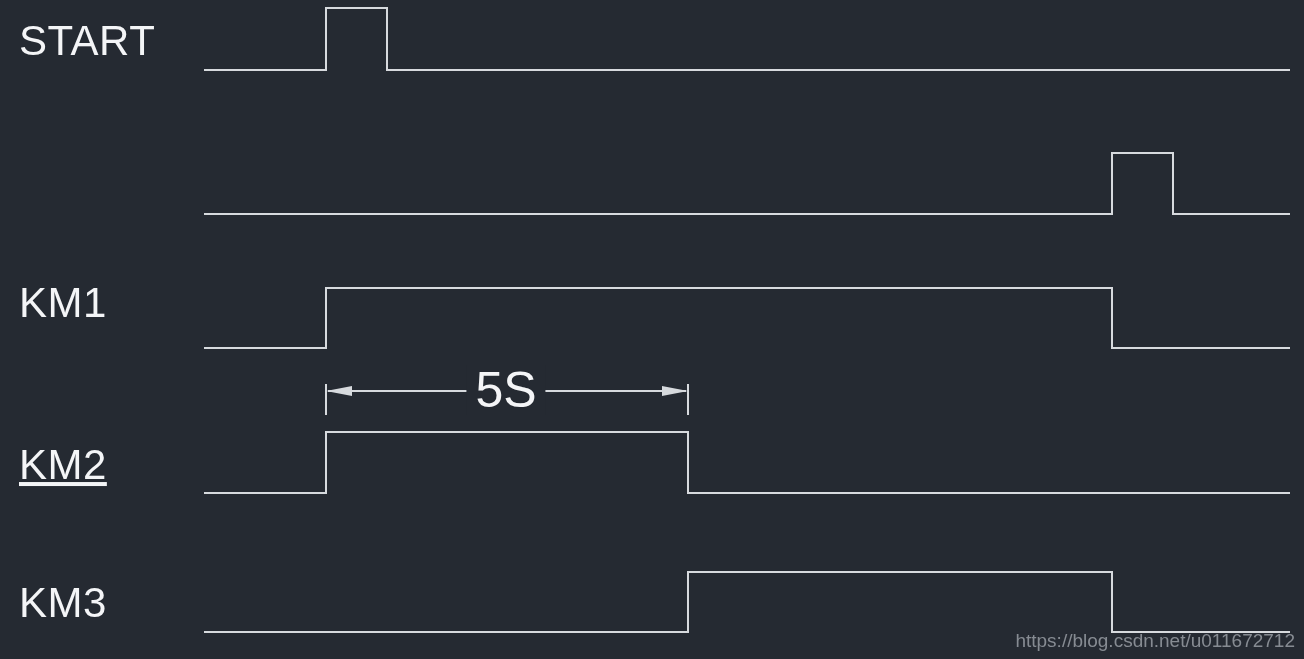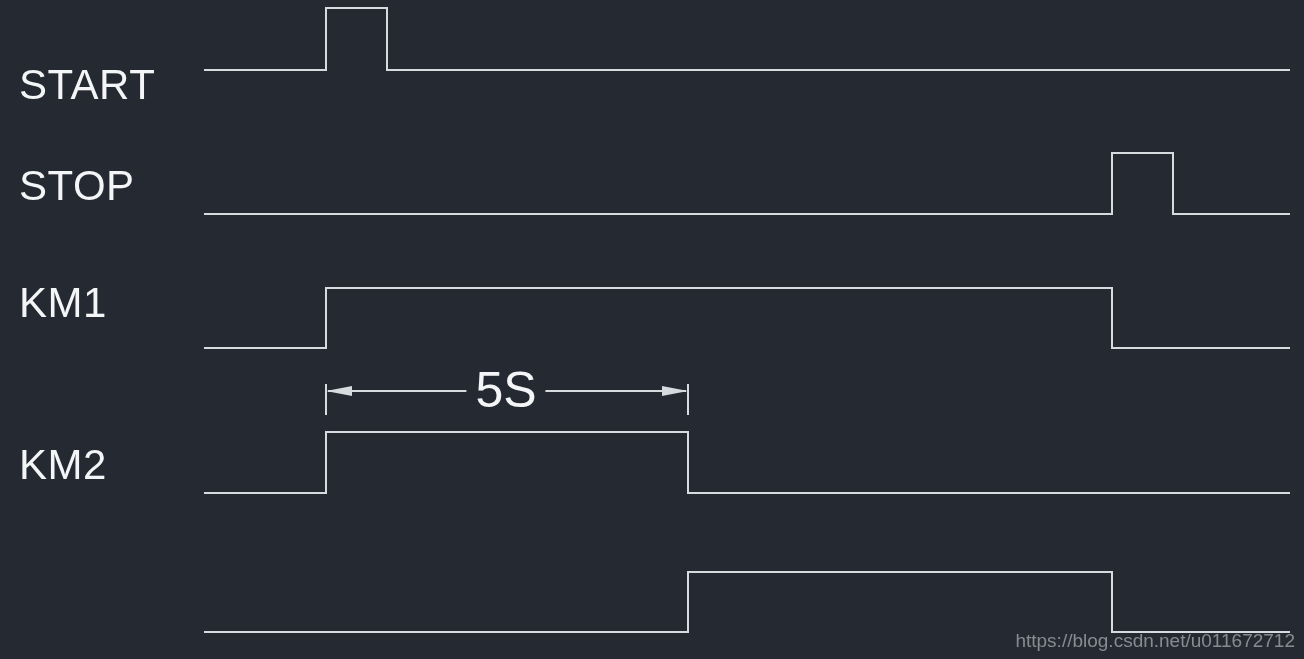--- a/index.html
+++ b/index.html
@@ -104,17 +104,17 @@
       <polyline points="326,384 326,415" fill="none" stroke="#d7dade" stroke-width="2"></polyline>
       <polyline points="688,384 688,415" fill="none" stroke="#d7dade" stroke-width="2"></polyline>
       <polyline points="328,391 686,391" fill="none" stroke="#d7dade" stroke-width="2"></polyline>
       <polygon points="326,391 352,386 352,396" fill="#d7dade"></polygon>
       <polygon points="688,391 662,386 662,396" fill="#d7dade"></polygon>
     </svg>
 
   <div id="dim-label">5S</div>
 
   <div id="watermark">https://blog.csdn.net/u011672712</div>
-<div class="sig-label" style="top: 42px; margin-top: 44px;">START</div>
-    <div class="sig-label" style="top: 187px;">STOP</div>
+<div class="sig-label" style="top: 42px;">START</div>
     <div class="sig-label" style="top: 304px;">KM1</div>
-    <div class="sig-label" style="top: 466px;">KM2</div>
+    <div class="sig-label" style="top: 466px; text-decoration: underline;">KM2</div>
+    <div class="sig-label" style="top: 604px;">KM3</div>
   </div>
 
 </body></html>

